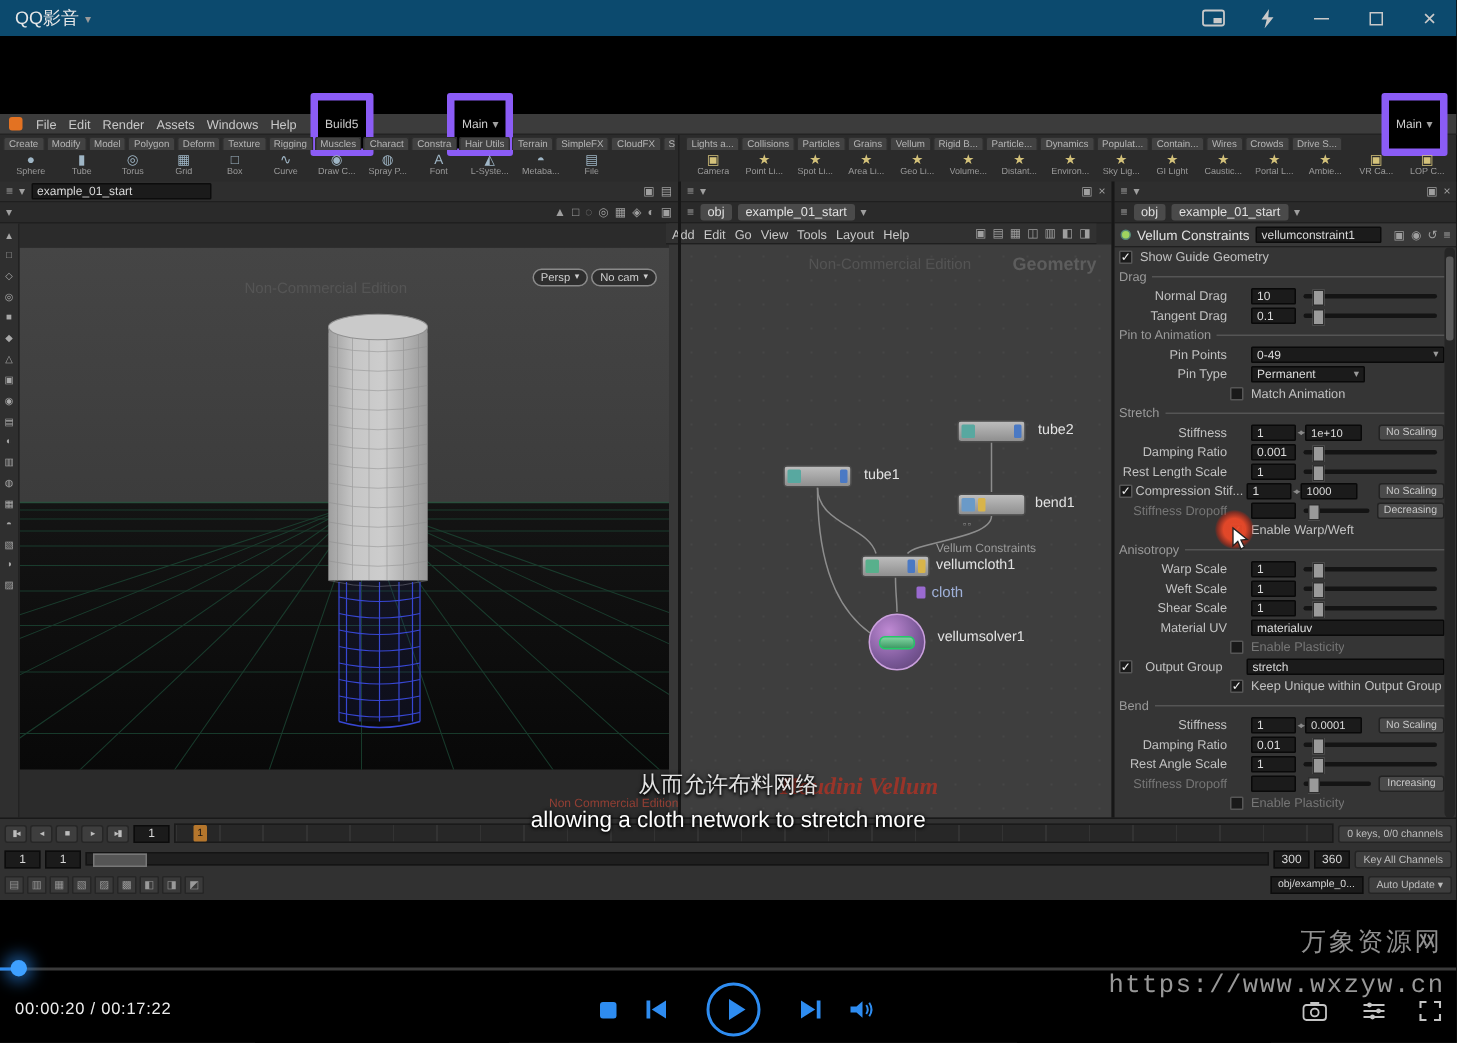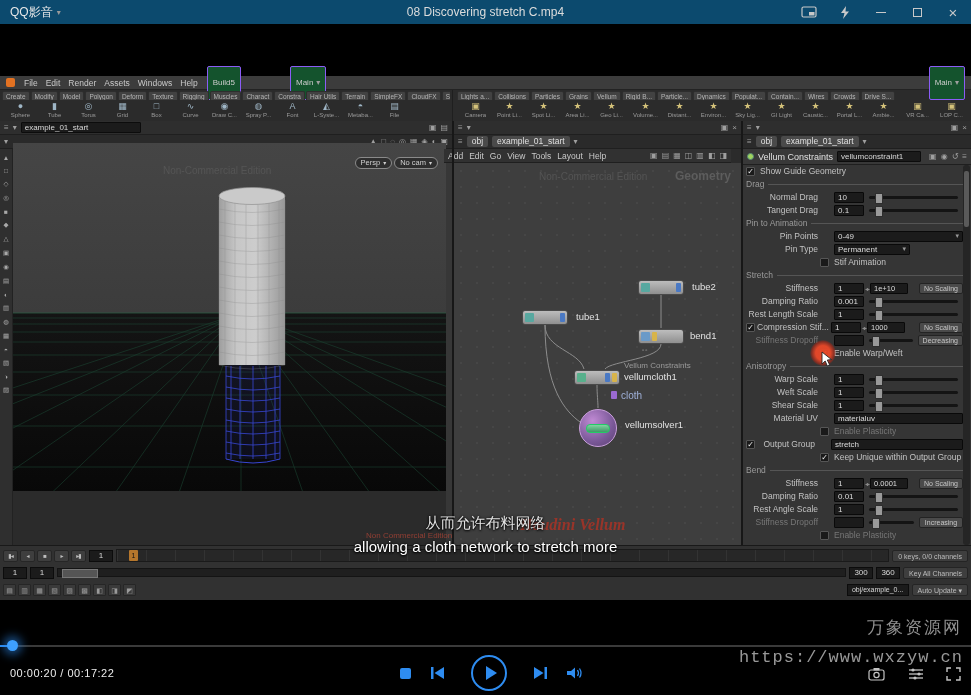--- a/index.html
+++ b/index.html
@@ -13,42 +13,42 @@
 .tb-icons{position:absolute;right:0;top:0;height:24px;display:flex;align-items:center}
 .tb-btn{width:36px;height:24px;display:flex;align-items:center;justify-content:center;color:#c9c9c9;font-size:13px}
 .tb-max{width:9px;height:9px;border:1.2px solid #c9c9c9}
 .tb-min{width:10px;height:0;border-bottom:1.5px solid #c9c9c9}
 
 
 .houdini{position:absolute;left:0;top:76px;width:971px;height:524px;background:#2b2b2b;font-size:9px;z-index:1}
 .hmenubar{position:absolute;left:0;top:0;width:100%;height:14px;background:#3c3c3c;border-bottom:1px solid #232323;display:flex;align-items:center;gap:9px;padding:0 6px}
 .hlogo{width:9px;height:9px;background:#e37222;border-radius:2px;flex:none}
 .hmenu-item{color:#c9c9c9;font-size:8.5px}
-.hchip{background:#14532d;border:1px solid #8b5cf6;border-radius:2px;padding:16px 5px;height:11px;line-height:10px;font-size:8px;color:#ccc;display:flex;gap:3px;align-items:center}
+.hchip{background:#000000;border:5px solid #8b5cf6;border-radius:2px;padding:16px 5px;height:11px;line-height:10px;font-size:8px;color:#ccc;display:flex;gap:3px;align-items:center}
 .flex1{flex:1}
 .shelf-tabs{position:absolute;top:14px;height:10px;display:flex;gap:1px;align-items:flex-end;overflow:hidden}
 .shelf-tab{background:#424242;border:1px solid #2e2e2e;border-bottom:none;border-radius:2px 2px 0 0;padding:0 3px;font-size:6.5px;color:#b5b5b5;height:9px;line-height:9px;white-space:nowrap;flex:none}
 .shelf-tools{position:absolute;top:24px;height:21px;display:flex;gap:1px;padding:1px 2px;overflow:hidden}
 .shelf-tool{width:33px;display:flex;flex-direction:column;align-items:center;flex:none}
 .st-icon{font-size:9px;line-height:11px;color:#9fb6c6}
 .tools-right .st-icon{color:#d4c27a}
 .st-label{font-size:6px;color:#9a9a9a;white-space:nowrap;overflow:hidden;max-width:33px}
 .shelf-div{position:absolute;left:452px;top:14px;width:1px;height:31px;background:#1f1f1f}
 
 .pane-head{position:absolute;height:14px;background:#2e2e2e;border-bottom:1px solid #1f1f1f;display:flex;align-items:center;gap:4px;padding:0 4px}
 .hfield{background:#1b1b1b;border:1px solid #0c0c0c;color:#d8d8d8;font-size:8px;height:11px;display:flex;align-items:center;padding:0 3px;border-radius:1px}
 .crumb{background:#4a4a4a;border-radius:2px;padding:0 5px;height:11px;line-height:11px;font-size:8.5px;color:#e0e0e0;flex:none}
 .ico{color:#9f9f9f;font-size:8px;line-height:1;flex:none}
 .ico-strip{display:flex;gap:4px;align-items:center}
 .pane-div{position:absolute;top:45px;width:2px;height:424px;background:#171717;z-index:5}
 
 
 .vtool-strip{position:absolute;left:0;top:73px;width:13px;height:396px;background:#2f2f2f;display:flex;flex-direction:column;align-items:center;gap:6px;padding-top:5px;overflow:hidden;border-right:1px solid #222}
 .vt-icon{font-size:6.5px;color:#a8a8a8}
-.vp-canvas{position:absolute;left:13px;top:67px;width:433px;height:348px;overflow:hidden}
+.vp-canvas{position:absolute;left:13px;top:89px;width:433px;height:348px;overflow:hidden}
 .vp-scroll{position:absolute;left:446px;top:73px;width:6px;height:396px;background:#373737}
 .vp-badges{position:absolute;top:14px;right:8px;display:flex;gap:2px;z-index:3}
 .vp-badge{border:1px solid #8a8a8a;border-radius:6px;background:rgba(30,30,30,.55);color:#cfcfcf;font-size:7.5px;height:12px;line-height:10px;padding:0 5px;display:flex;gap:3px;align-items:center}
 .wm-dim{position:absolute;color:#585858;font-size:10px;white-space:nowrap;opacity:.85}
 .wm-type{position:absolute;color:#5d5d5d;font-size:12px;font-weight:bold;white-space:nowrap}
 
 
 .net-canvas{position:absolute;left:453px;top:87px;width:288px;height:382px;background:#3e3e3e;overflow:hidden;
   background-image:radial-gradient(#464646 1px,transparent 1px);background-size:16px 16px}
 .wires{position:absolute;left:0;top:0;pointer-events:none}
@@ -127,21 +127,20 @@
 .play-tri{width:0;height:0;border-left:11px solid #2e8cf0;border-top:7px solid transparent;border-bottom:7px solid transparent;margin-left:4px}
 </style>
 </head>
 <body>
 
 <div class="titlebar">
   <div class="tb-app">
     <span>QQ影音</span>
     <span style="font-size:8px;color:#9a9a9a">▾</span>
   </div>
-  <div class="tb-title">08 Discovering stretch C.mp4</div>
   <div class="tb-icons">
     <div class="tb-btn">
         <svg width="16" height="12">
           <rect x="1" y="1" width="14" height="10" rx="1.5" fill="none" stroke="#c9c9c9" stroke-width="1.2"></rect>
           <rect x="8" y="6" width="5.5" height="3.5" fill="#c9c9c9"></rect>
         </svg>
       </div>
     <div class="tb-btn">
         <svg width="10" height="13">
           <path d="M6 0 L1 7 L4.5 7 L3 13 L9 5.5 L5.5 5.5 Z" fill="#c9c9c9"></path>
@@ -627,21 +626,21 @@
         <span class="plabel">Pin Points</span>
         <span class="pfield pwide">0-49<span class="ddar">▾</span></span>
       </div>
       <div class="prow">
         <span class="plabel">Pin Type</span>
         <span class="pfield pdrop">Permanent<span class="ddar">▾</span></span>
       </div>
       <div class="prow">
         <span class="plabel narrow"></span>
         <span class="pcheck"></span>
-        <span class="plabel-left">Stif Animation</span>
+        <span class="plabel-left">Match Animation</span>
       </div>
       <div class="prow">
         <span class="ph-label">Stretch</span>
         <span class="ph-line"></span>
       </div>
       <div class="prow">
         <span class="plabel">Stiffness</span>
         <span class="pfield">1</span>
         <span class="parrows">◂▸</span>
         <span class="pfield wide2">1e+10</span>

